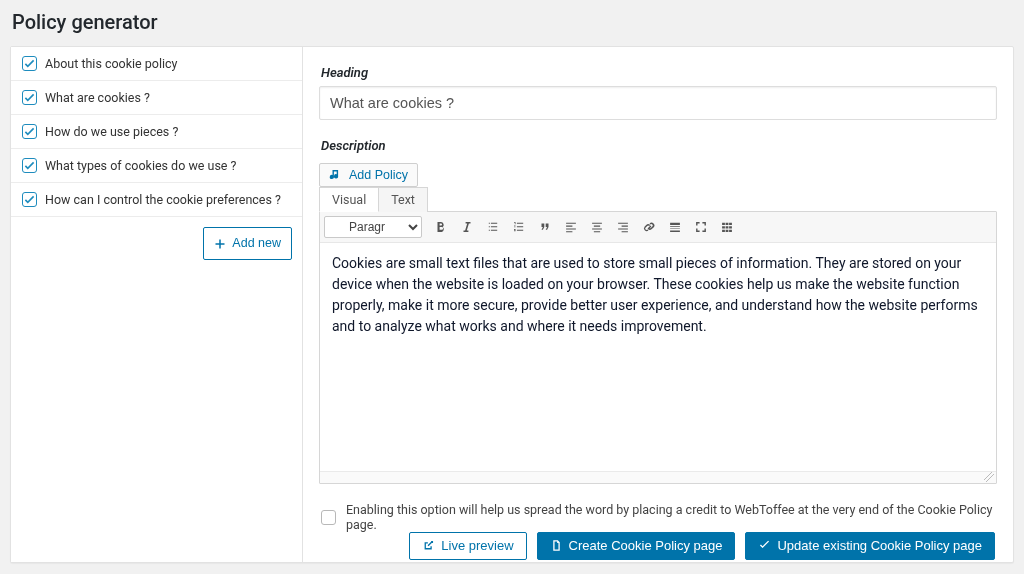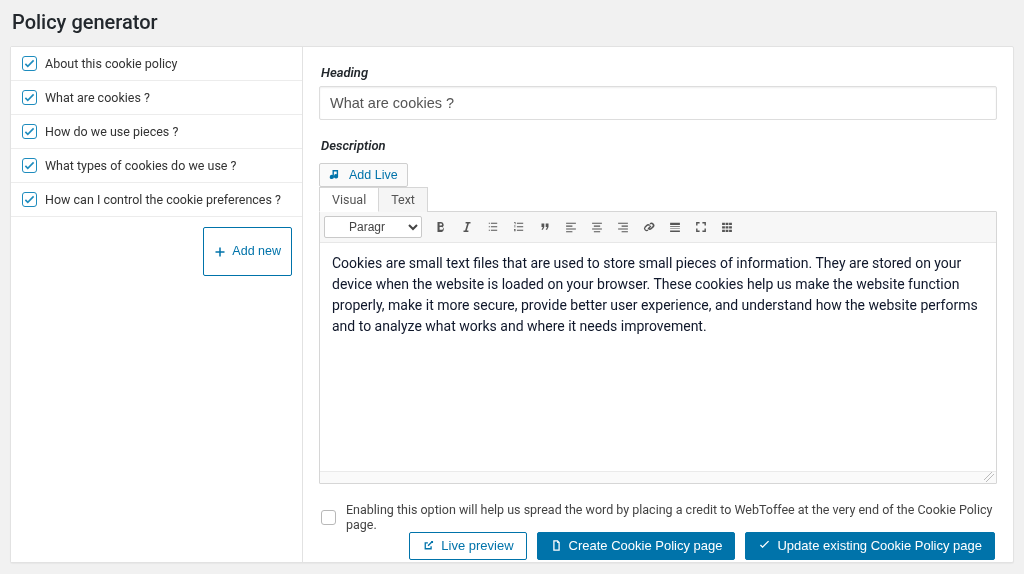--- a/index.html
+++ b/index.html
@@ -55,21 +55,21 @@
     display:inline-flex; align-items:center; gap:6px;
     border:1px solid #0073aa;
     color:#0073aa;
     background:#fff;
     padding:5px 12px;
     font-size:13px;
     border-radius:2px;
     cursor:pointer;
     line-height:1.2;
   }
-  .btn.small { padding:16px 10px; font-size:12.5px;}
+  .btn.small { padding:8px 10px; font-size:12.5px;}
   .btn.primary { background:#0073aa; color:#fff; }
   .btn svg { display:block; }
   
   .main { flex:1; padding:18px 16px 2px 16px; }
   .label { font-size:13px; font-weight:600; color:#23282d; margin:0 0 6px 2px;font-style:italic;}
   input.heading-input {
     width:100%;
     padding:8px 10px;
     font-size:14.5px;
     color:#555;
@@ -227,21 +227,21 @@
       <input class="heading-input" type="text" value="What are cookies ?" style="">
 
       <div class="desc-block">
         <div class="desc-head-row">
           <div>
             <div class="label">Description</div>
             <button class="add-media">
               <svg width="14" height="14" viewBox="0 0 20 20">
                   <path fill="#0073aa" d="M13 3v8.3A3 3 0 1 1 11 9V5H7v7.3A3 3 0 1 1 5 10V3h8z"></path>
                 </svg>
-              <span>Add Live</span>
+              <span>Add Policy</span>
             </button>
           </div>
           <div class="editor-tabs">
             <div class="etab active">Visual</div>
             <div class="etab">Text</div>
           </div>
         </div>
 
         <div class="editor">
           <div class="toolbar">

